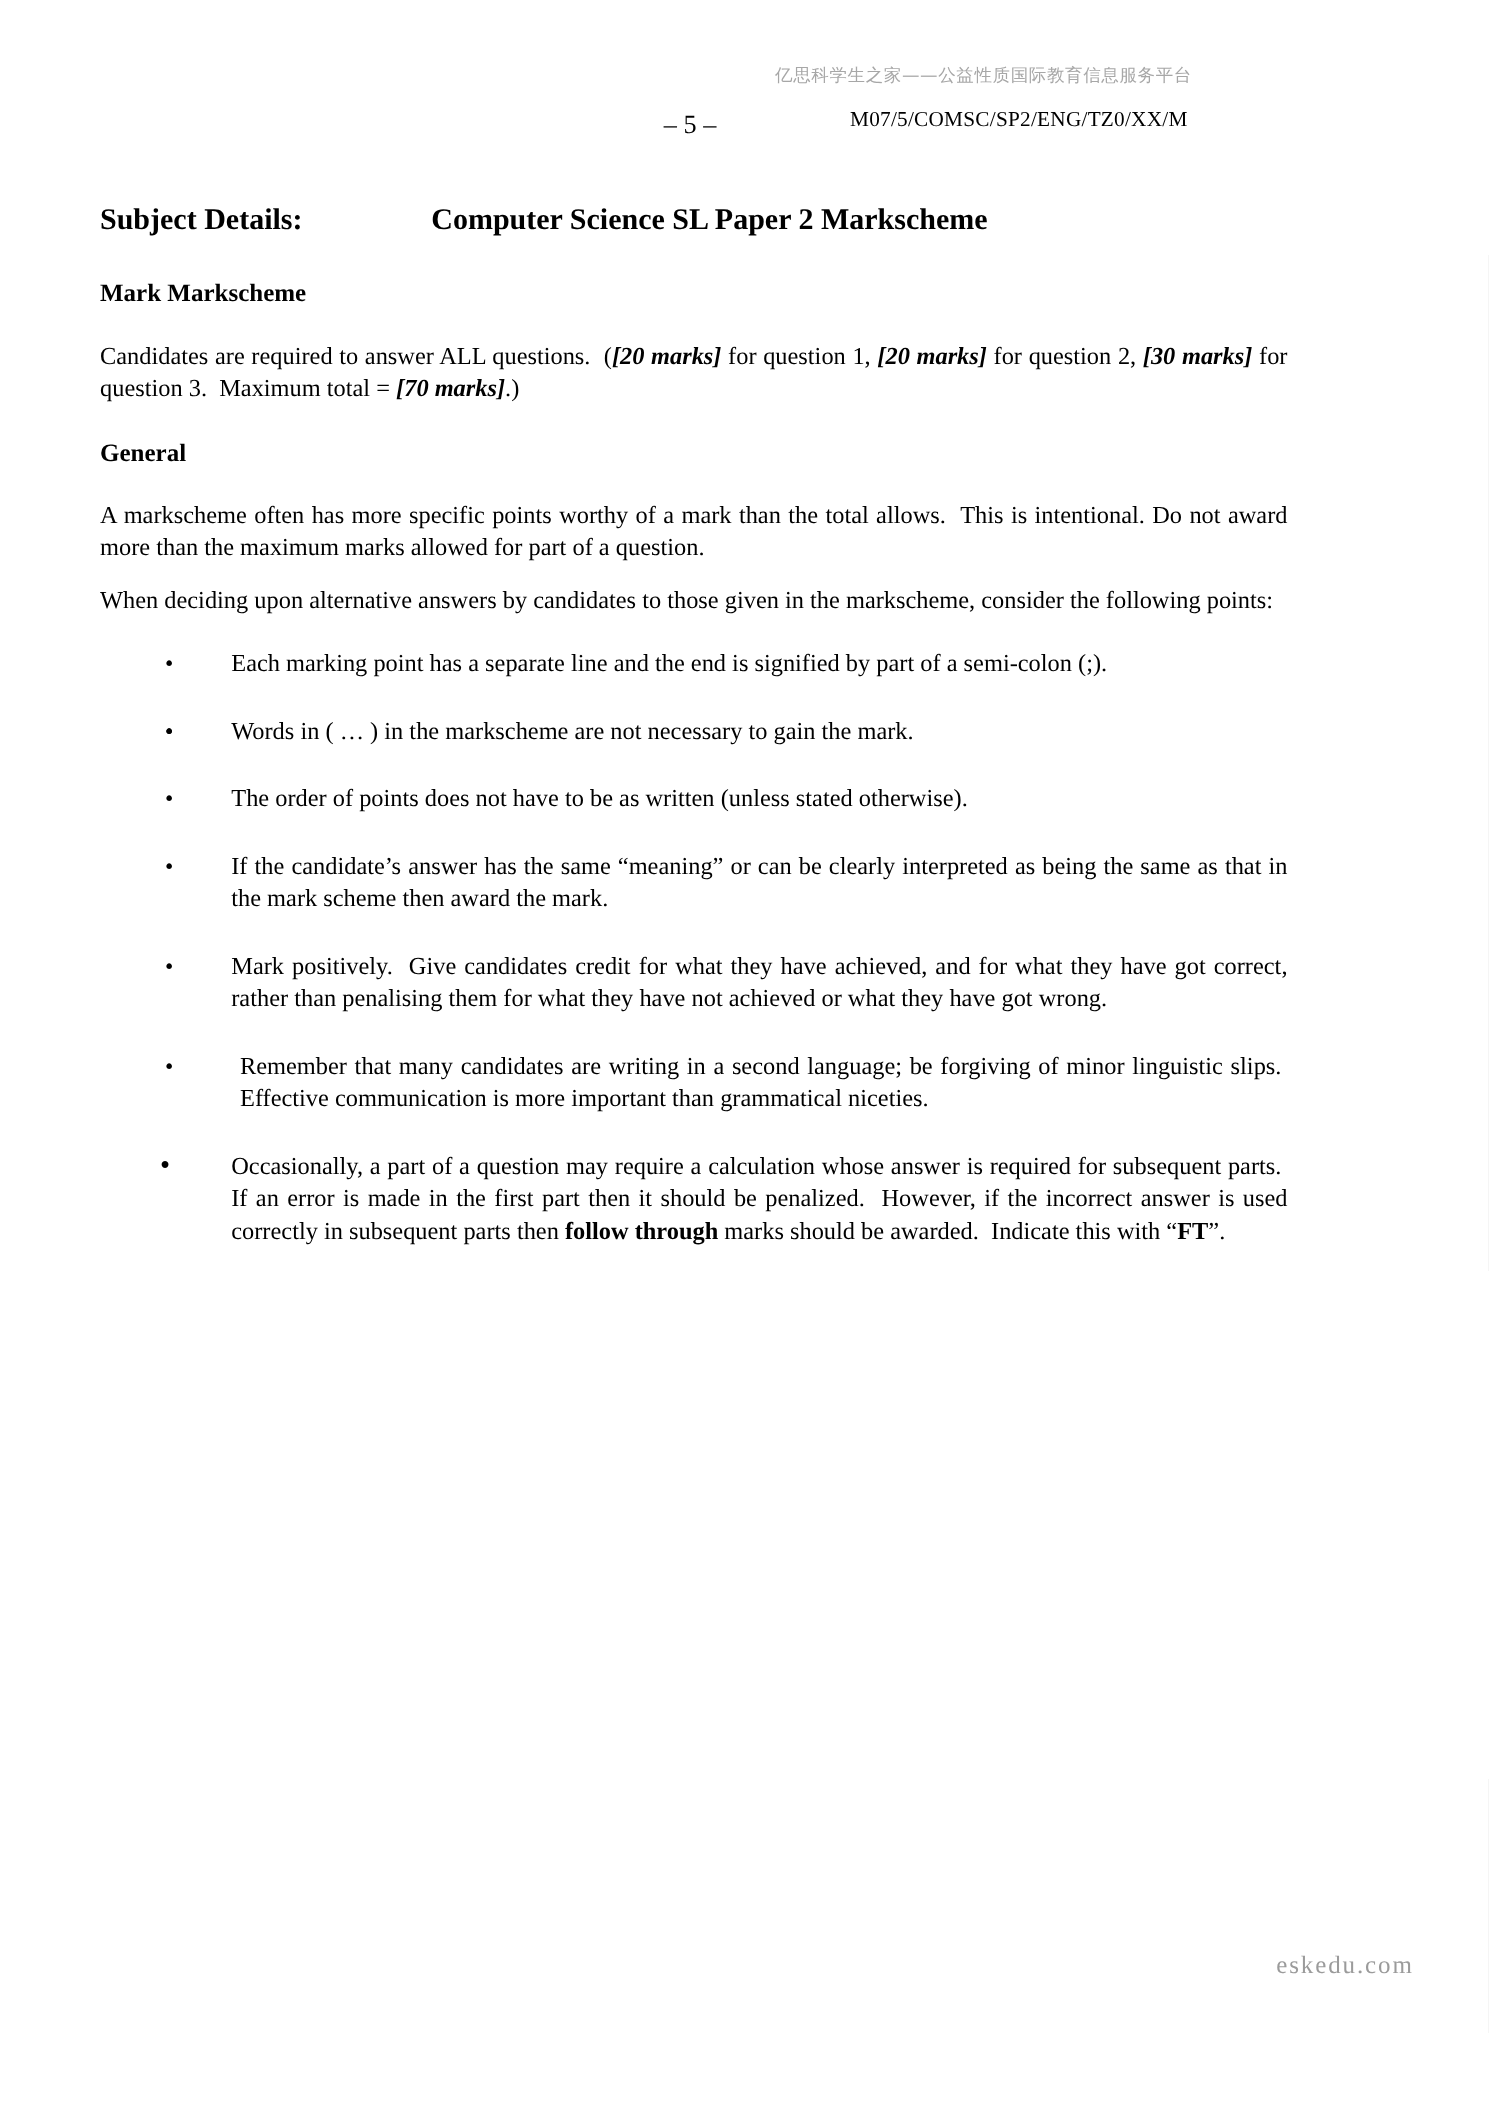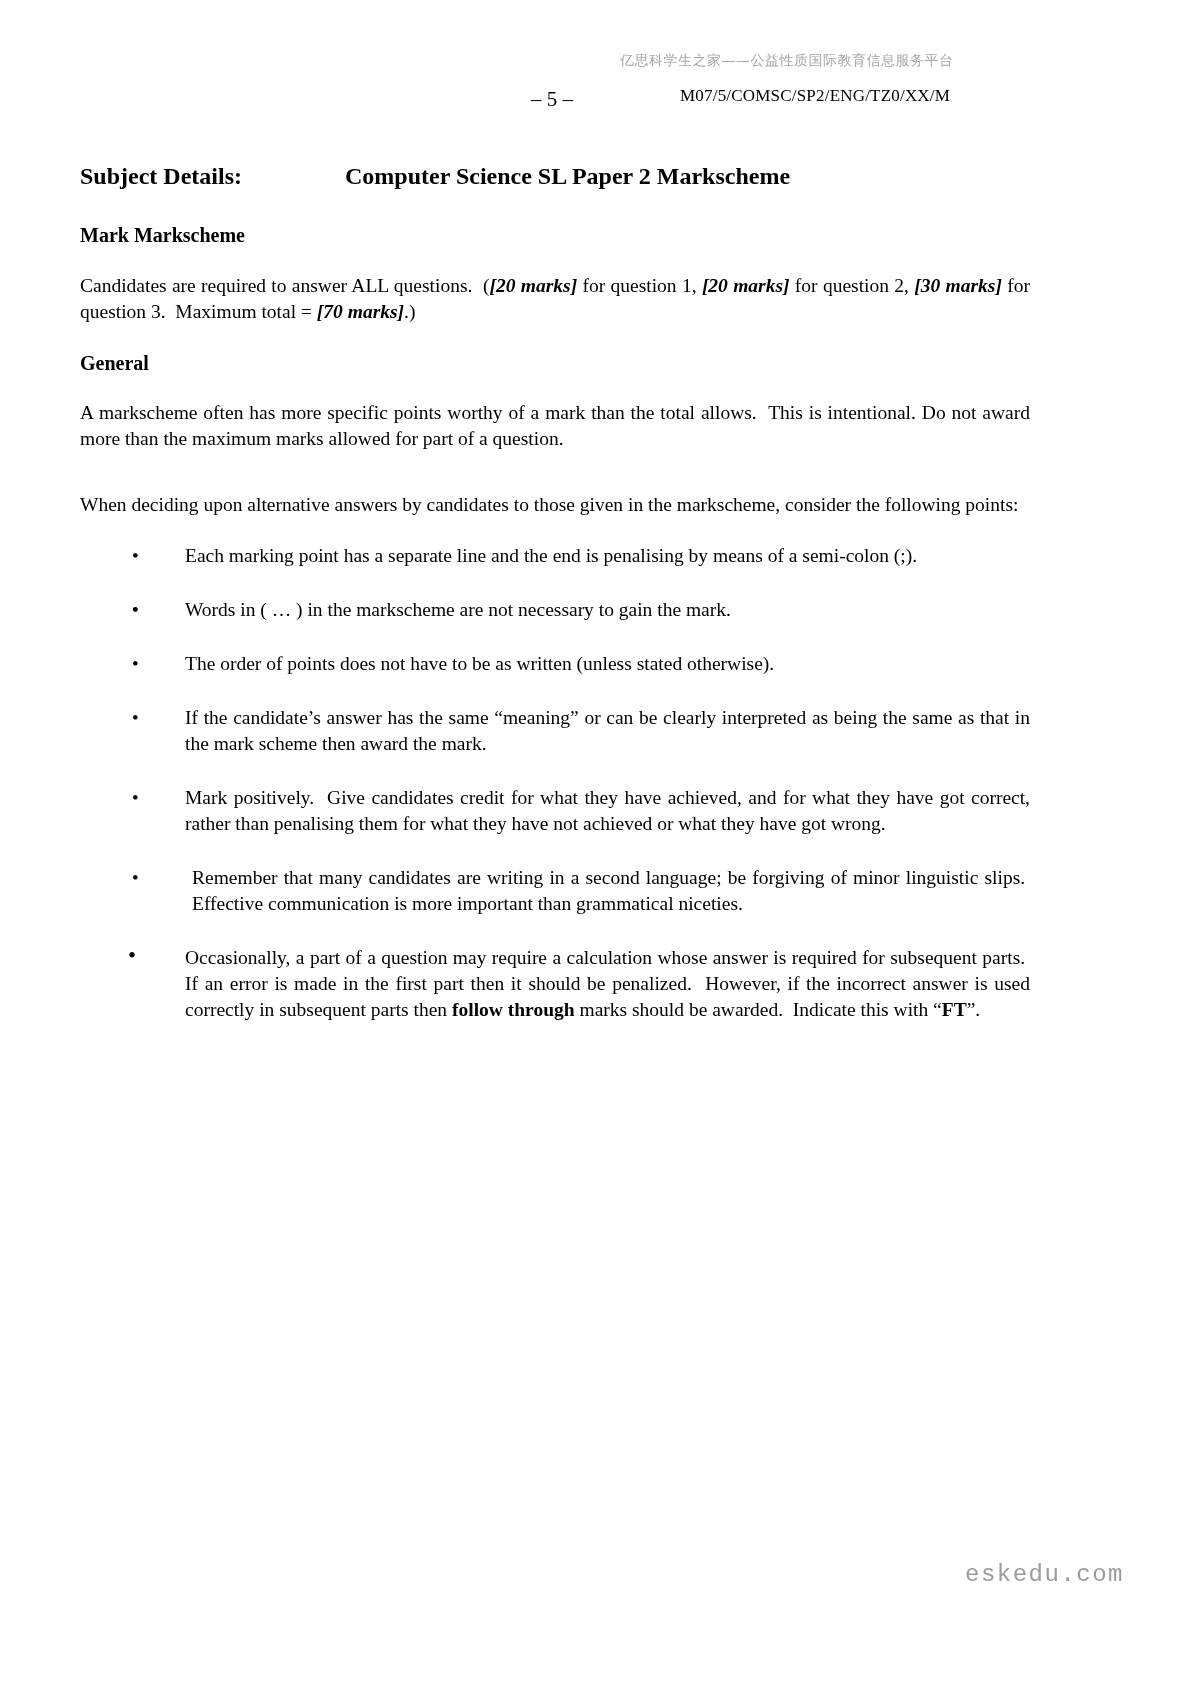--- a/index.html
+++ b/index.html
@@ -86,23 +86,23 @@
   }
   .marker-lg {
     font-size: 23px;
     left: 48px;
     top: -2px;
   }
   .indent-sm { padding-left: 112px; }
   .footer-watermark {
     position: absolute;
     top: 1561px;
-    left: 965px;
-    font-family: Liberation Mono, monospace;
-    font-size: 24px;
+    left: 1021px;
+    font-family: Liberation Serif, serif;
+    font-size: 20px;
     letter-spacing: 1.5px;
     color: #9b9b9b;
     white-space: nowrap;
   }
 </style>
 </head>
 <body>
 
 <div class="page">
 
@@ -117,27 +117,27 @@
     </h1>
 
     <h2 class="subheading">Mark Markscheme</h2>
 
     <p class="para"><span>Candidates are required to answer ALL questions.&nbsp; (</span><span class="bi">[20 marks]</span><span> for question 1, </span><span class="bi">[20 marks]</span><span> for question 2, </span><span class="bi">[30 marks]</span><span> for question 3.&nbsp; Maximum total = </span><span class="bi">[70 marks]</span><span>.)</span></p>
 
     <h2 class="subheading" style="margin-top:25px">General</h2>
 
     <p class="para para-tight">A markscheme often has more specific points worthy of a mark than the total allows.&nbsp; This is intentional.  Do not award more than the maximum marks allowed for part of a question.</p>
 
-    <p class="para" style="margin-top:40px">When deciding upon alternative answers by candidates to those given in the markscheme, consider the following points:</p>
+    <p class="para" style="margin-top:16px">When deciding upon alternative answers by candidates to those given in the markscheme, consider the following points:</p>
 
     <ul class="bullets">
 
       <li class="bullet-item">
         <span class="marker">•</span>
-        <span>Each marking point has a separate line and the end is penalising by means of a semi-colon (;).</span>
+        <span>Each marking point has a separate line and the end is signified by part of a semi-colon (;).</span>
       </li>
 
       <li class="bullet-item">
         <span class="marker">•</span>
       </li>
 
       <li class="bullet-item">
         <span class="marker">•</span>
         <span>Words in ( … ) in the markscheme are not necessary to gain the mark.</span>
       </li>

